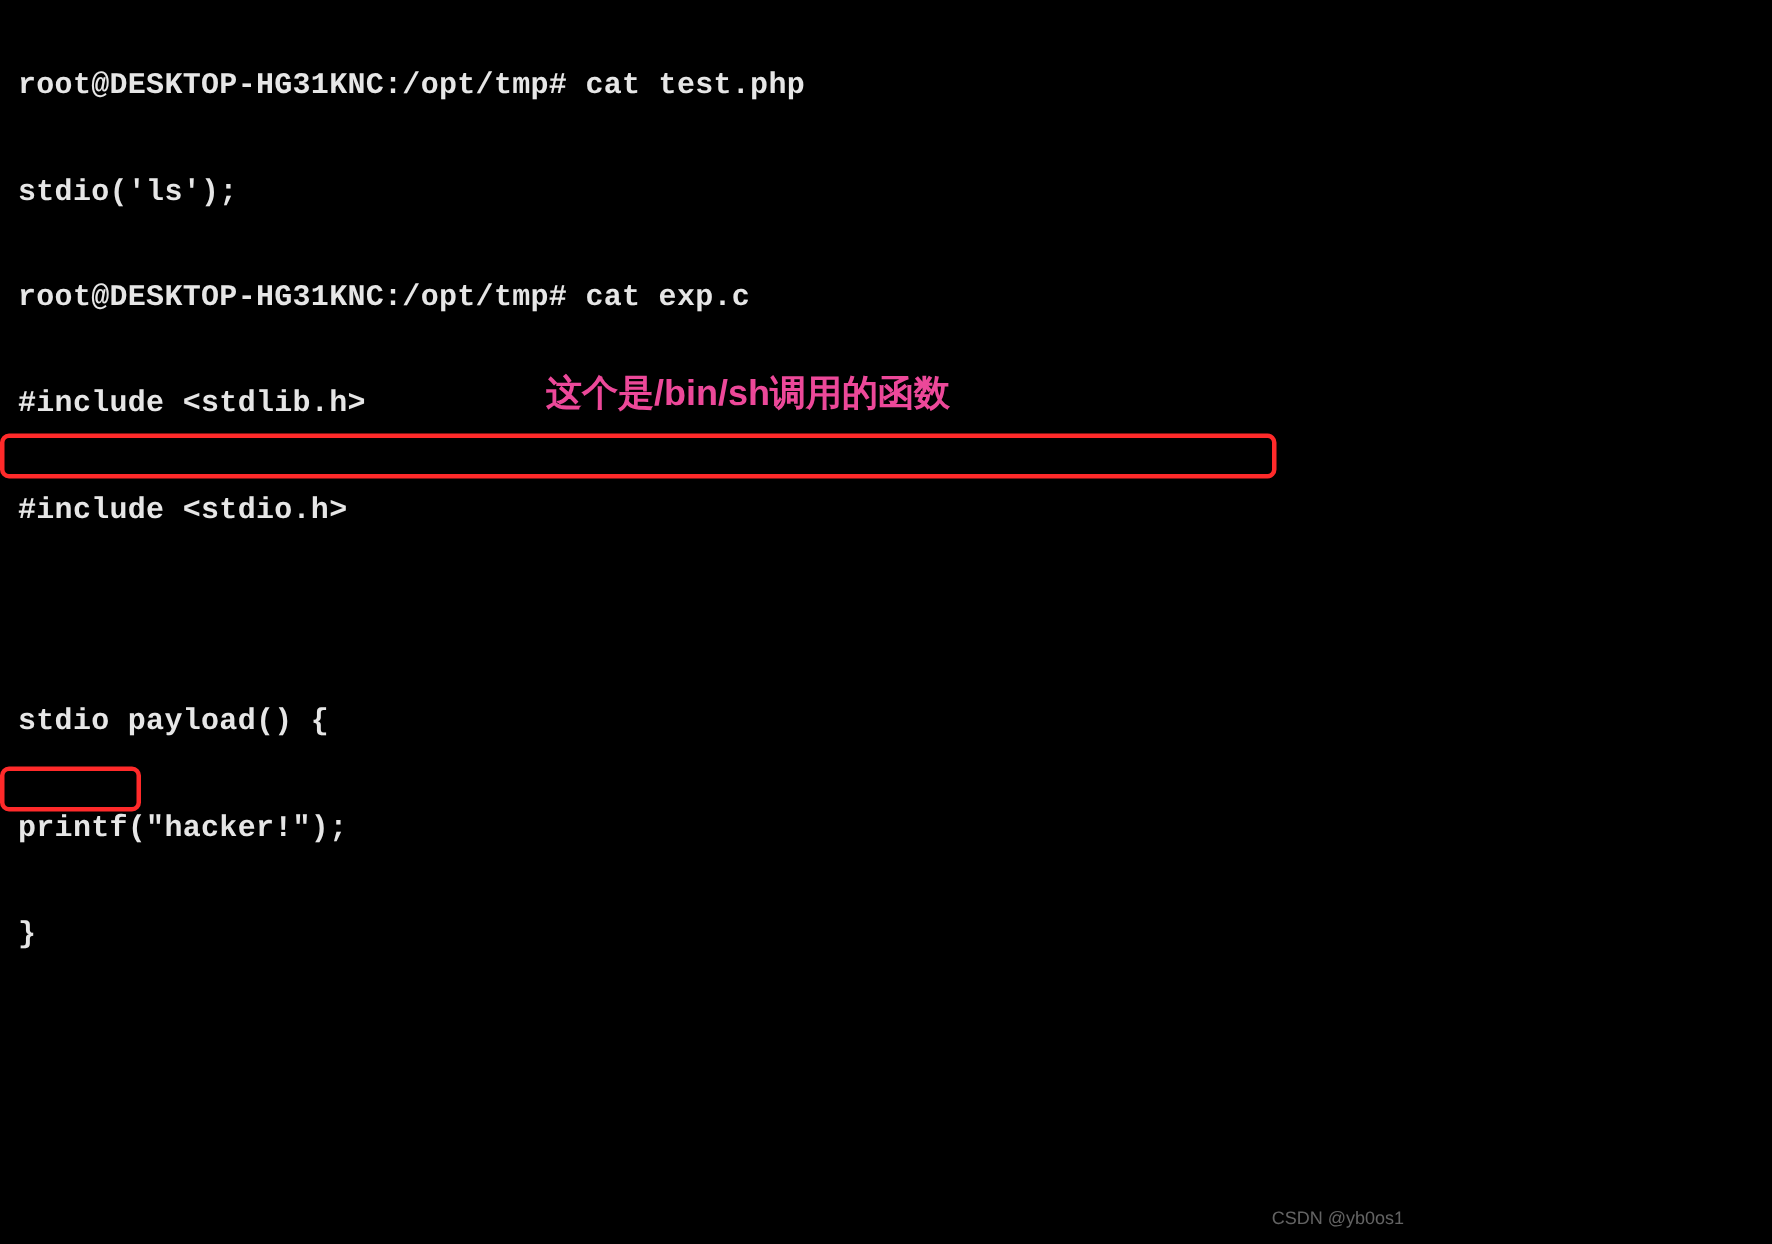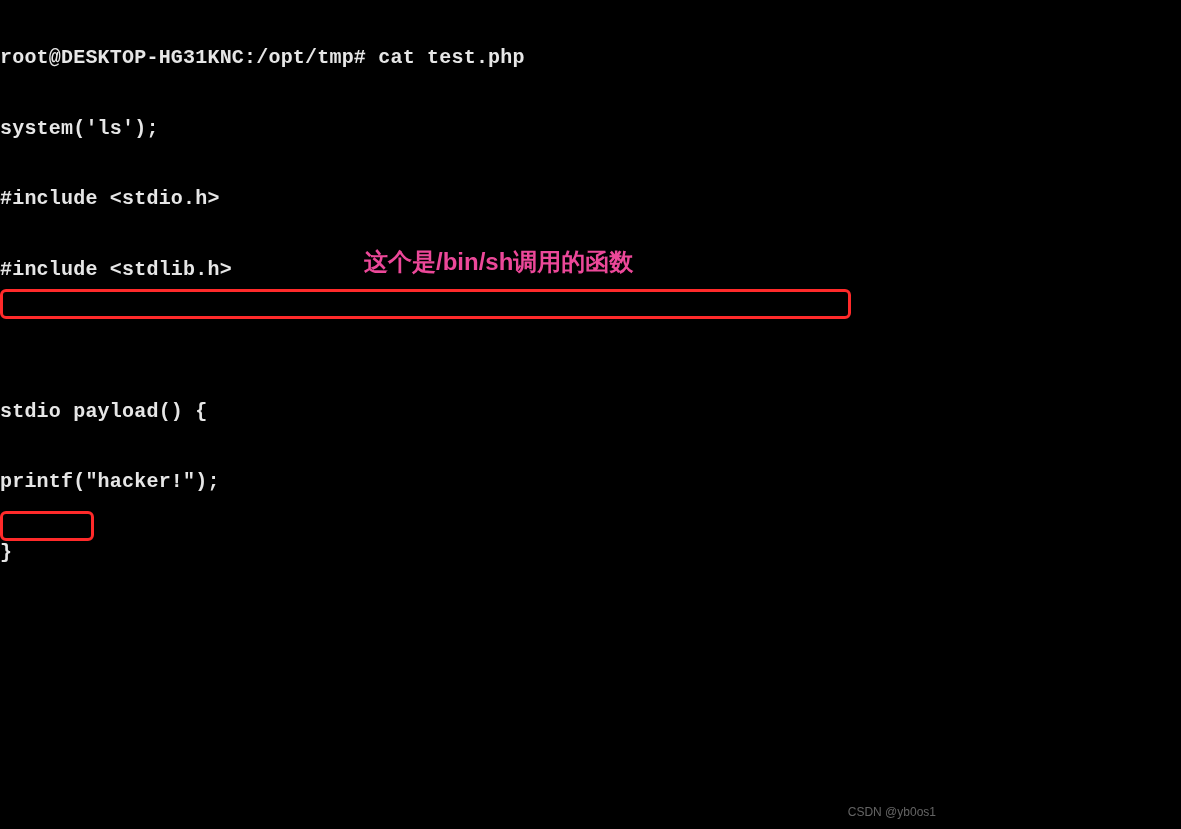--- a/index.html
+++ b/index.html
@@ -10,21 +10,21 @@
     height: 829px;
     overflow: hidden;
     font-family: "Consolas", "Courier New", monospace;
     font-size: 20px;
     color: #e6e6e6;
   }
   .terminal {
     position: relative;
     width: 944px;
     height: 829px;
-    padding: 0 0;
+    padding: 0 12px;
     box-sizing: border-box;
     white-space: pre;
   }
   .line {
     display: block;
     min-height: 24.7px;
     line-height: 24.7px;
     letter-spacing: 0.2px;
     font-weight: bold;
   }
@@ -52,23 +52,24 @@
     font-size: 12px;
     font-weight: normal;
     text-align: center;
   }
 </style>
 </head>
 <body>
 
 <div class="terminal">
   <span class="line">root@DESKTOP-HG31KNC:/opt/tmp# cat test.php</span>
-  <span class="line">system('ls');</span>
+  <span class="line">stdio('ls');</span>
+  <span class="line">root@DESKTOP-HG31KNC:/opt/tmp# cat exp.c</span>
+  <span class="line">#include &lt;stdlib.h&gt;</span>
   <span class="line">#include &lt;stdio.h&gt;</span>
-  <span class="line">#include &lt;stdlib.h&gt;</span>
   <span class="line"></span>
   <span class="line">stdio payload() {</span>
   <span class="line">printf("hacker!");</span>
   <span class="line">}</span>
   <span class="line"></span>
   
   
   
   
   

